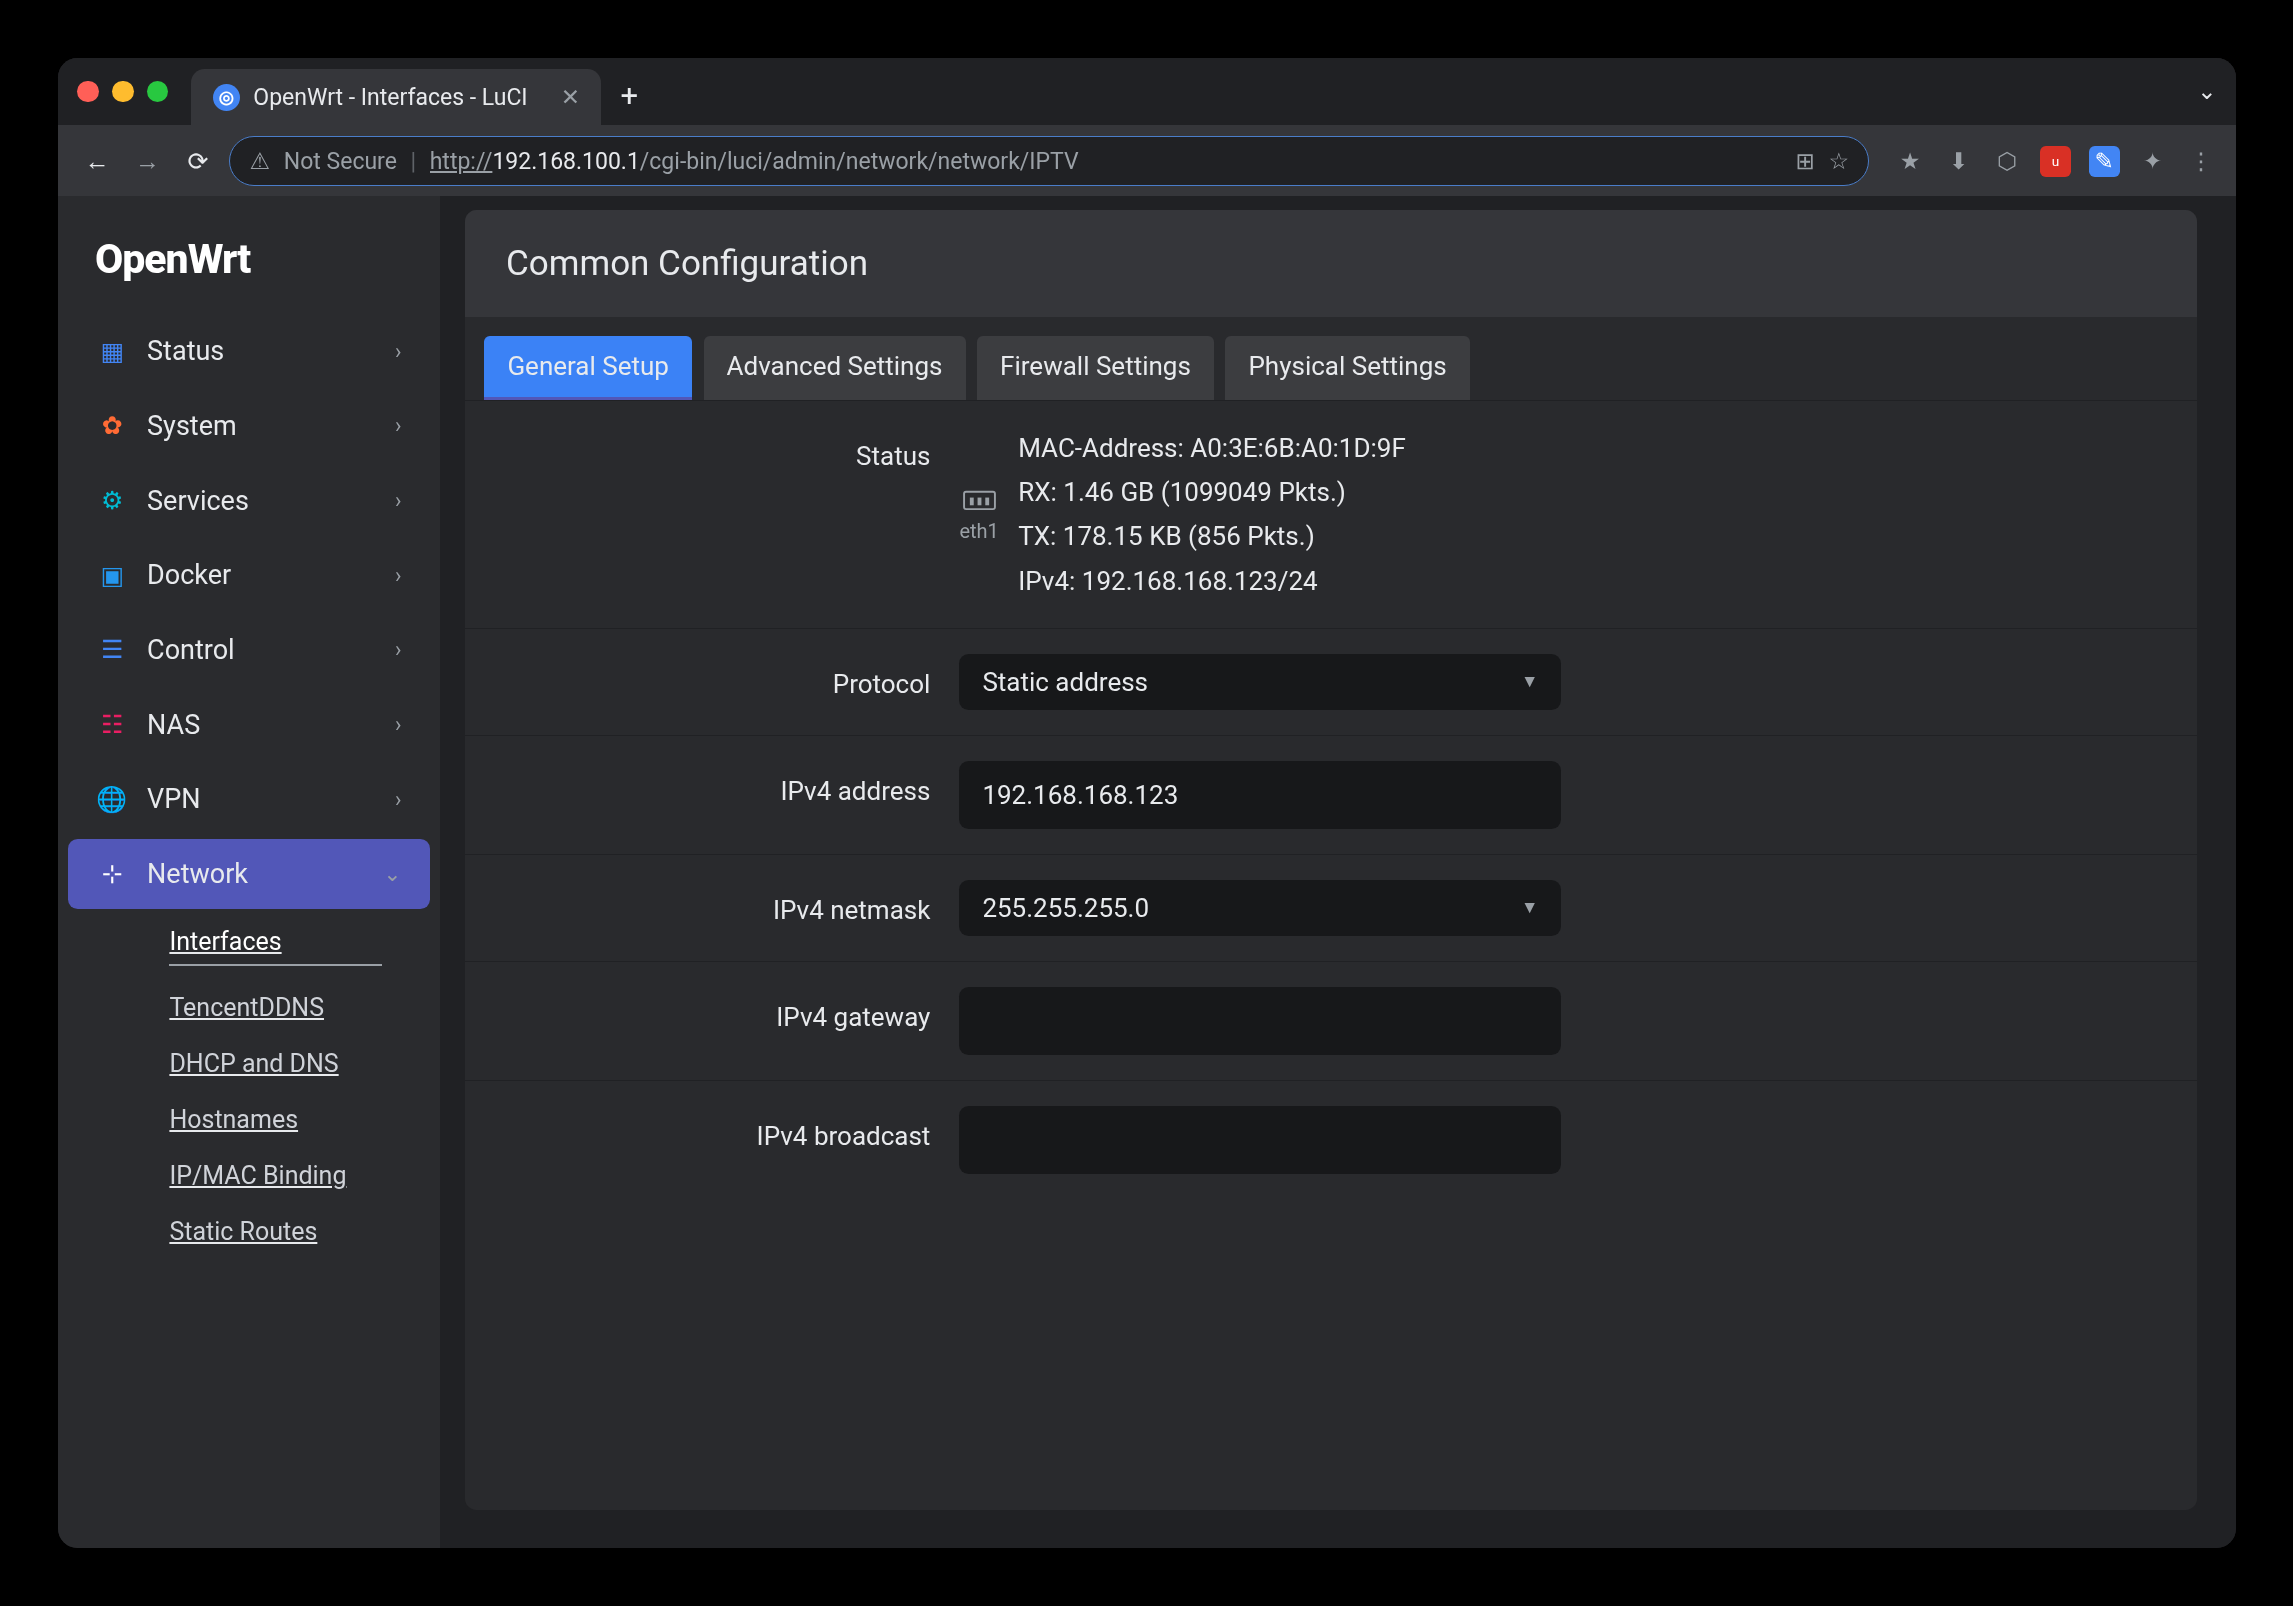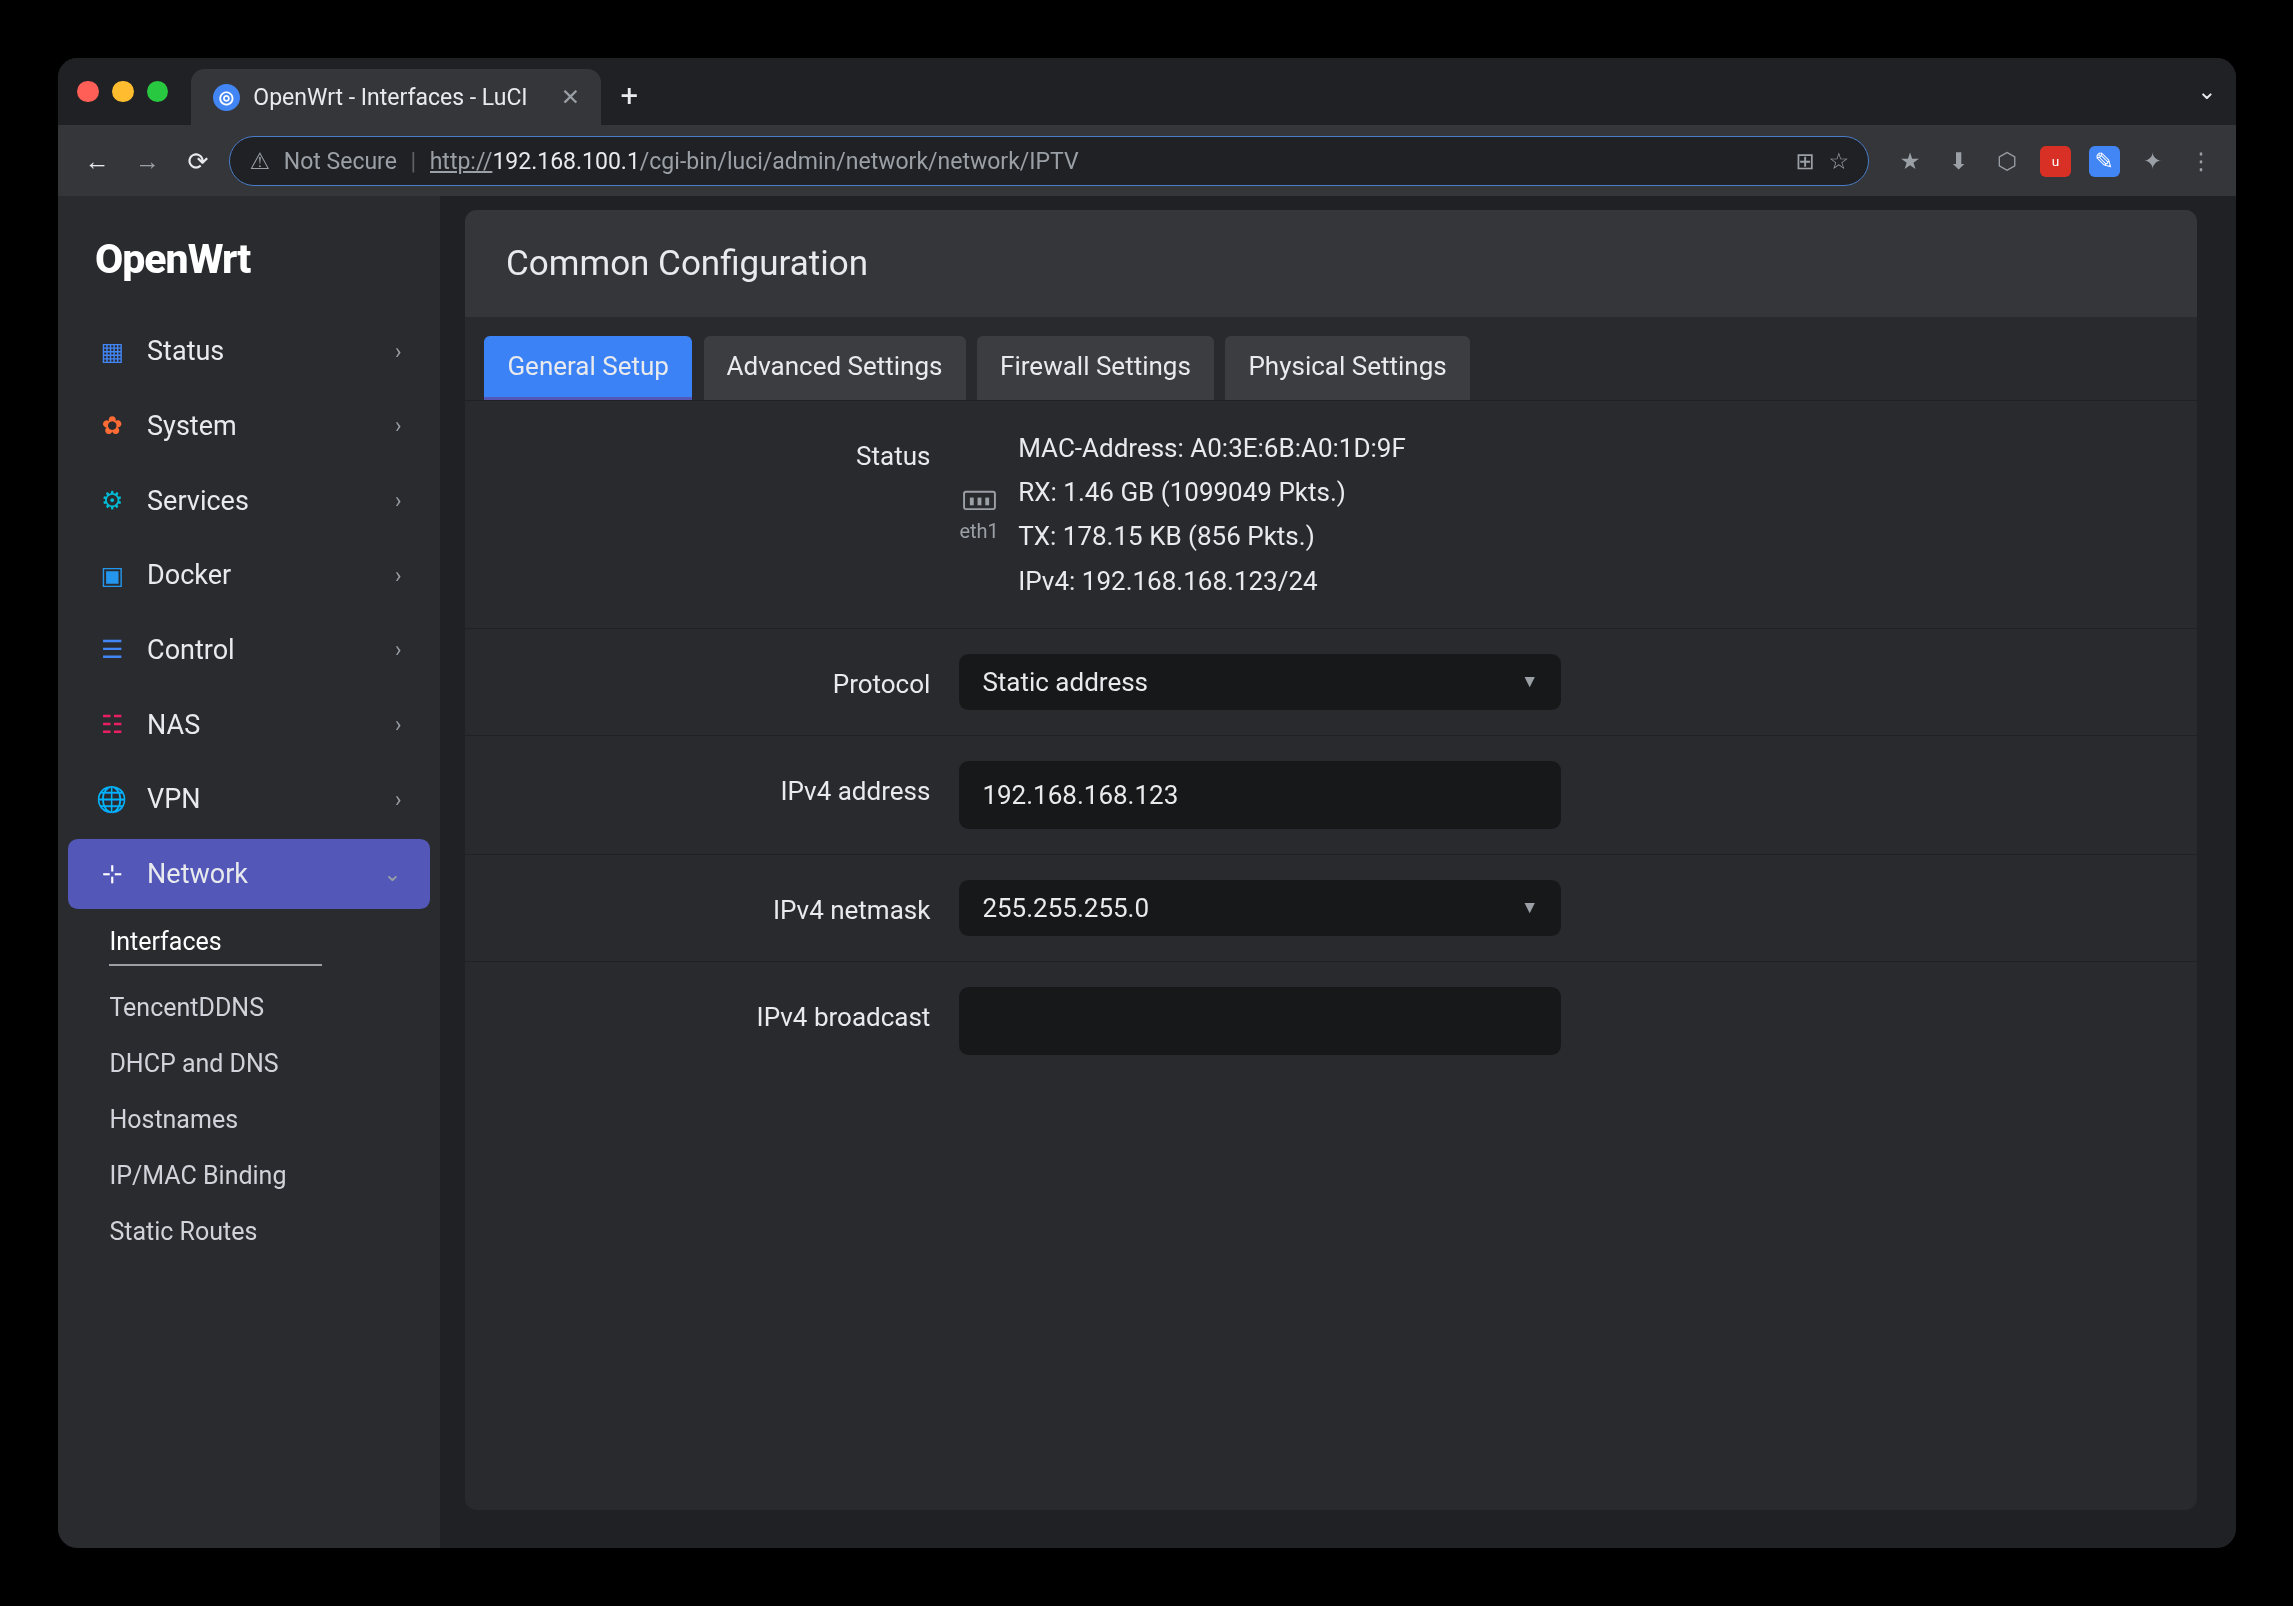--- a/index.html
+++ b/index.html
@@ -31,21 +31,21 @@
 .tb-icon.blue { background: #4285f4; border-radius: 5.8px; color:#fff; }
 .content { display: flex; height: calc(100% - 138px); }
 .sidebar { width: 382px; background: #2a2b2e; color: #e8eaed; overflow-y: auto; }
 .logo { padding: 39px 37px 29px; }
 .logo-text { font-size: 41px; font-weight: 800; color: #fff; letter-spacing: -1px; }
 .menu-item { display: flex; align-items: center; padding: 19.4px 29px; font-size: 27px; cursor: pointer; gap: 19.4px; border-radius: 9.7px; margin: 3.9px 9.7px; }
 .menu-item.active { background: #5257b8; }
 .menu-icon { width: 31px; height: 31px; display: flex; align-items: center; justify-content: center; font-size: 25px; }
 .menu-label { flex: 1; }
 .chevron { color: #9aa0a6; font-size: 21.3px; }
-.submenu { padding: 0 0 0 32px; }
+.submenu { padding: 0 0 0 92px; text-decoration: underline; }
 .submenu-item { padding: 13.6px 19.4px; font-size: 25px; color: #d0d3d9; cursor: pointer; }
 .submenu-item.active { color: #fff; }
 .submenu-item.active::after { content: ""; display: block; height: 1.9px; background: #9aa0a6; margin-top: 7.8px; width: 213px; }
 .main { flex: 1; background: #202124; overflow-y: auto; padding: 13.6px 39px 13.6px 25px; position: relative; }
 .main::-webkit-scrollbar { width: 13.6px; }
 .main::-webkit-scrollbar-thumb { background: #5f6368; border-radius: 6.8px; }
 .panel { background: #292a2d; border-radius: 11.6px; overflow: hidden; min-height: 1300px; }
 .panel-header { padding: 33px 41px; font-size: 35px; color: #e8eaed; font-weight: 400; background: #35363a; }
 .tabs { display: flex; gap: 11.6px; padding: 19.4px 19.4px 0; }
 .tab-btn { padding: 15.5px 23px; background: #3c3d40; color: #e8eaed; font-size: 26px; cursor: pointer; border-radius: 5.8px 5.8px 0 0; }
@@ -223,20 +223,26 @@
         <div class="form-row">
           <div class="form-label">IPv4 netmask</div>
           <div class="form-value">
             <div class="select-field">
               <span>255.255.255.0</span>
               <span class="select-caret">▼</span>
             </div>
           </div>
         </div>
 
+        <div class="form-row">
+          <div class="form-label">IPv4 gateway</div>
+          <div class="form-value">
+            <input class="input-field" type="text" value="" style="">
+          </div>
+        </div>
 
         <div class="form-row">
           <div class="form-label">IPv4 broadcast</div>
           <div class="form-value">
             <input class="input-field" type="text" value="" style="">
           </div>
         </div>
 
       </div>
     </div>

